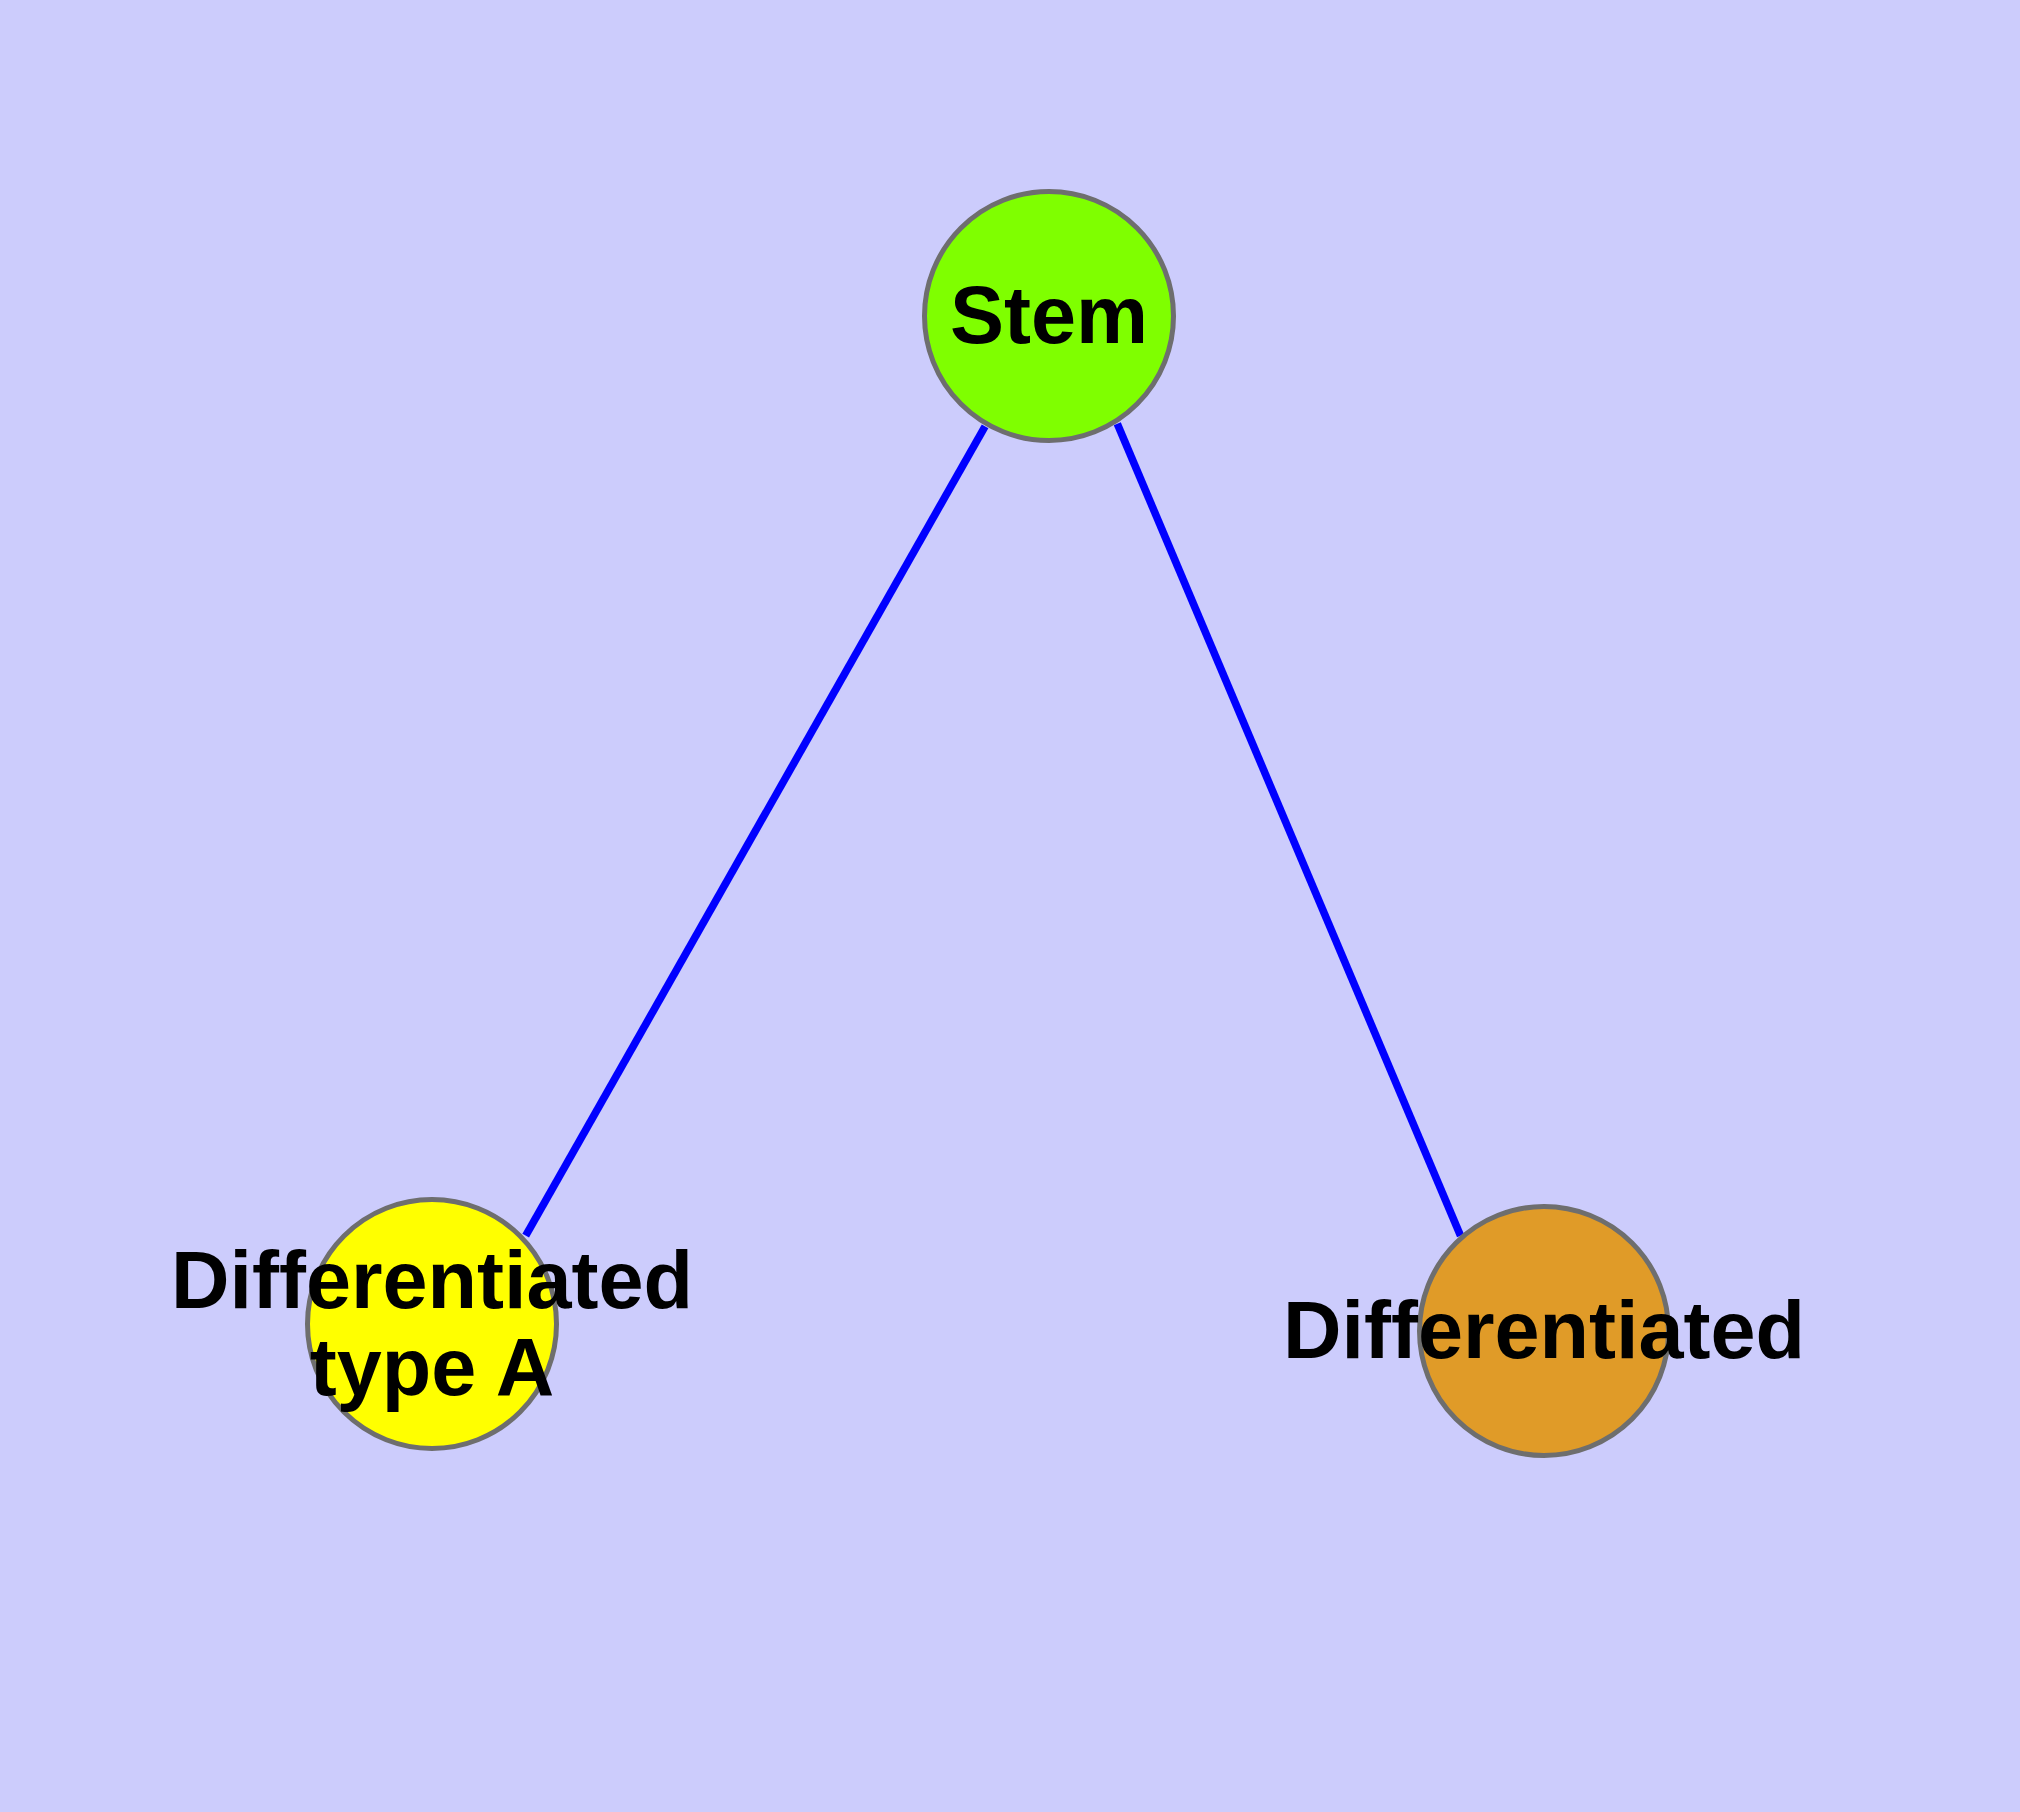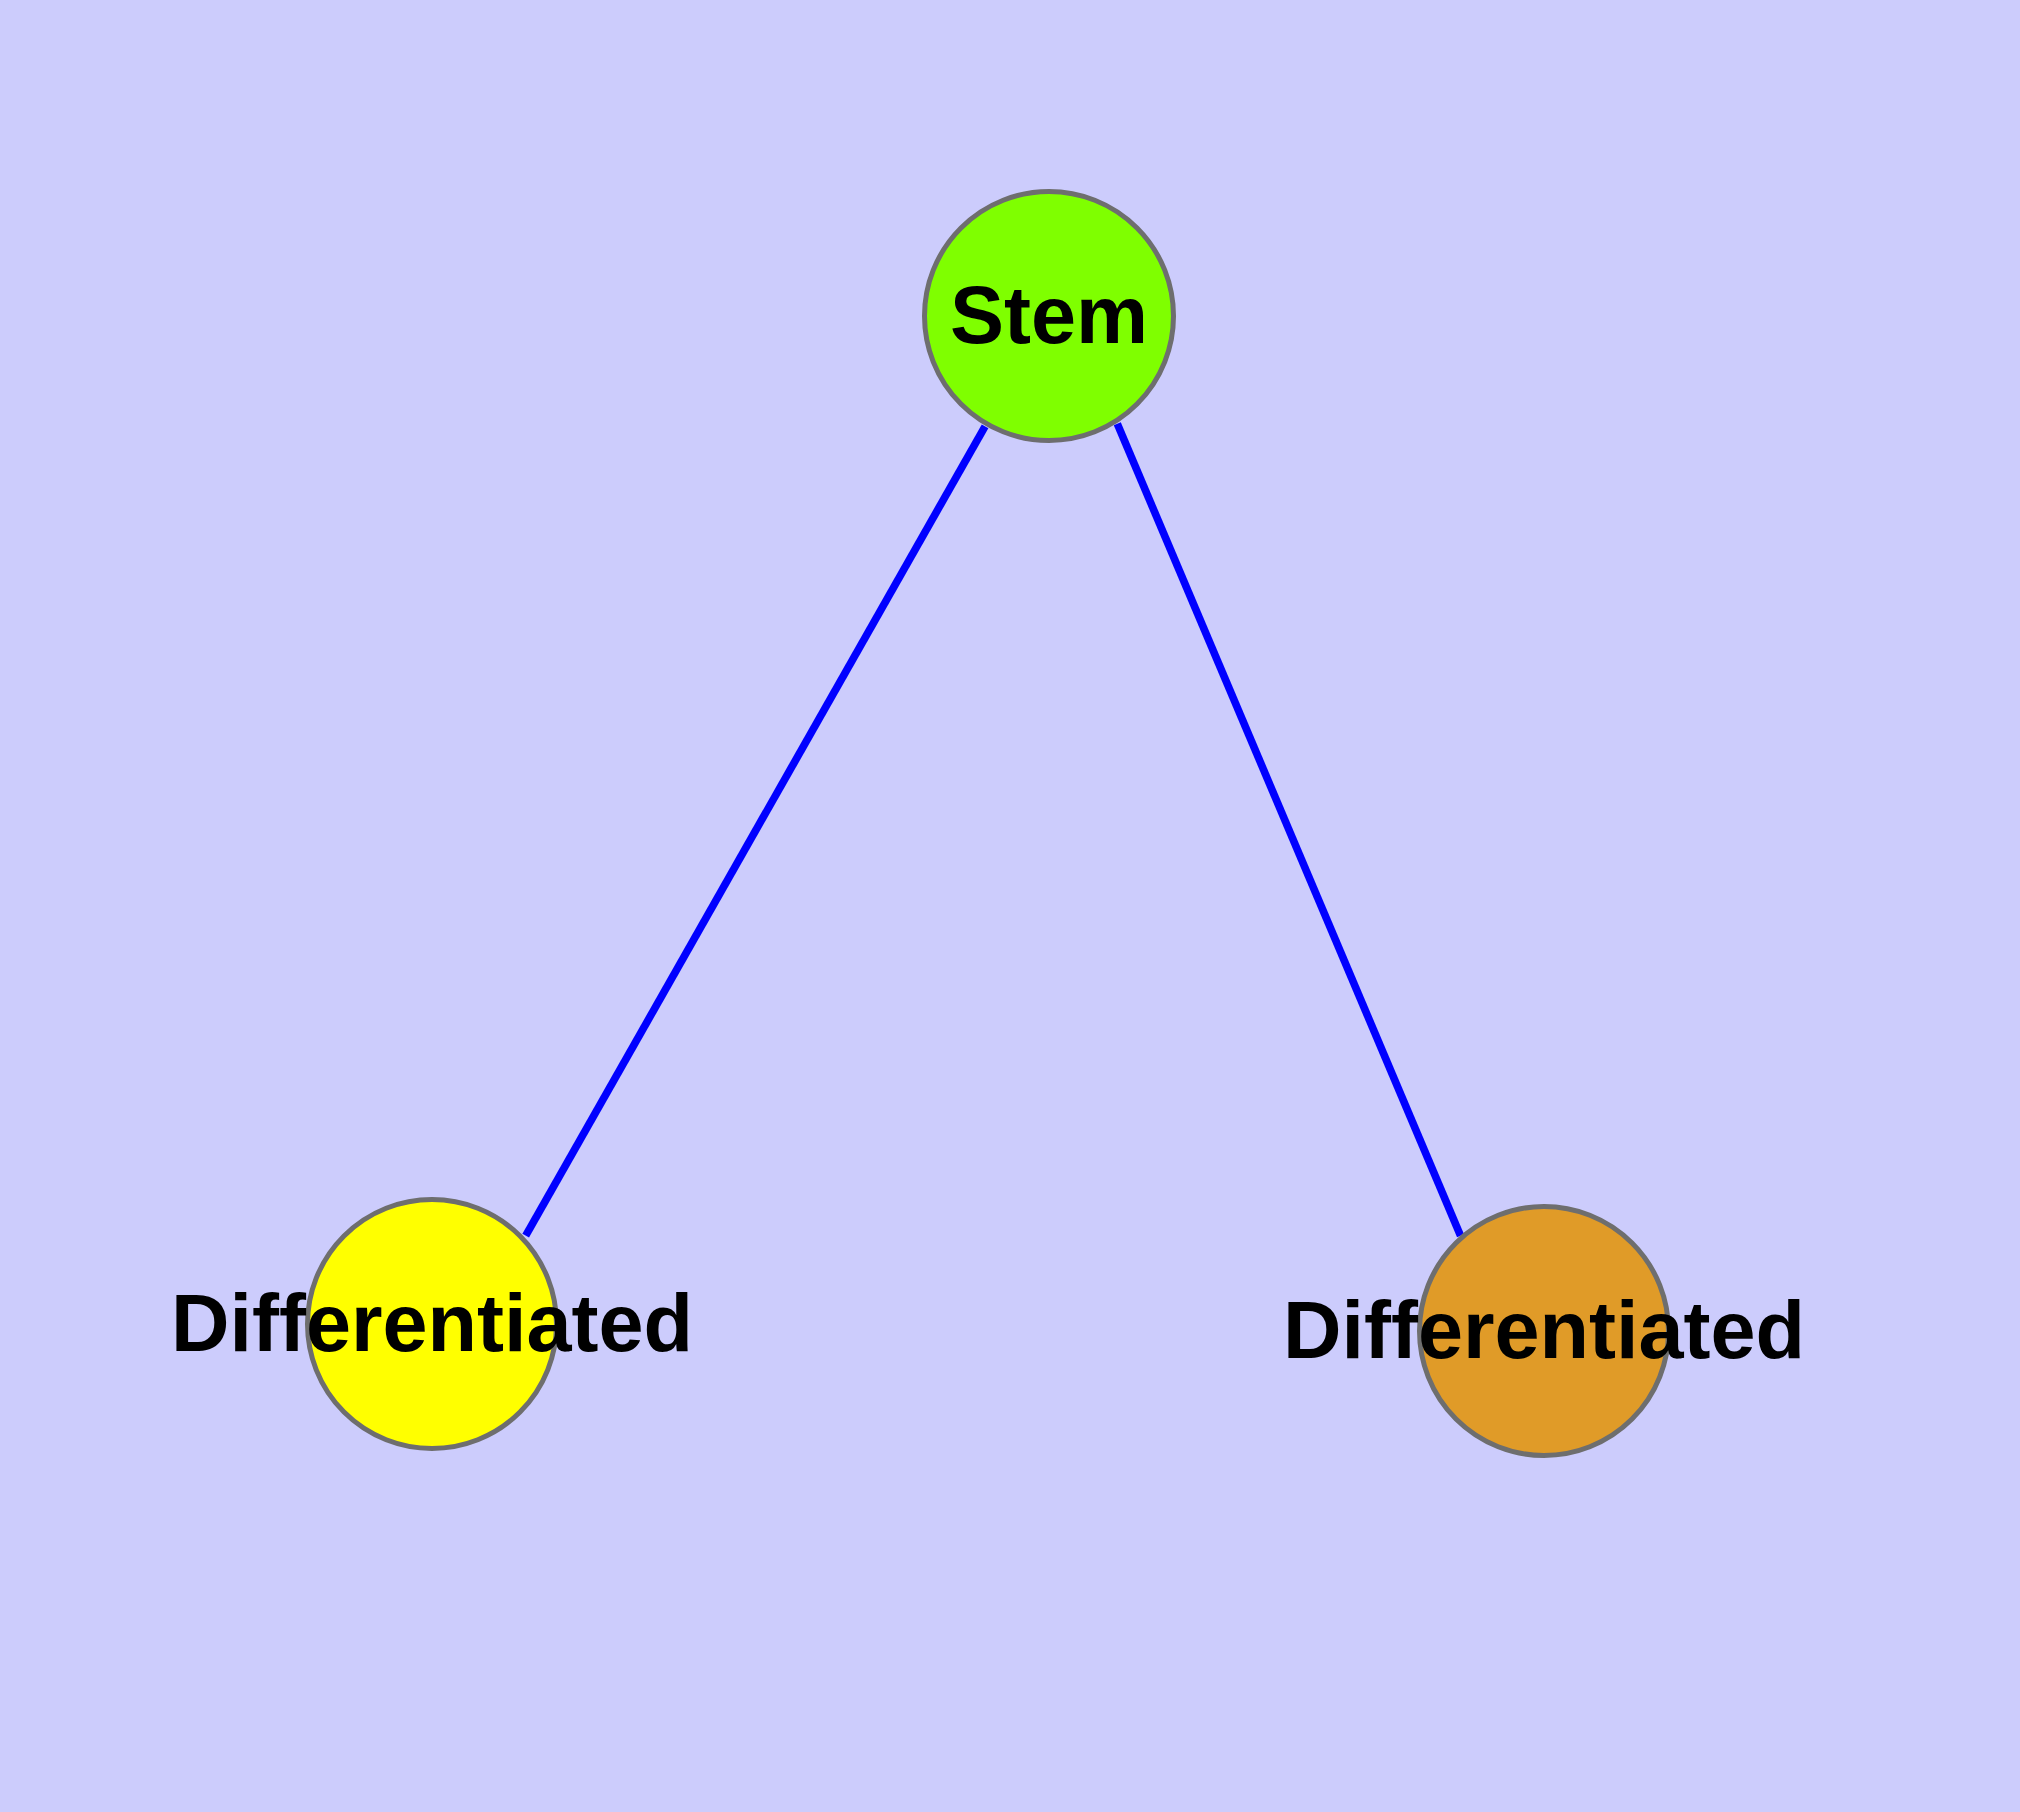--- a/index.html
+++ b/index.html
@@ -62,20 +62,21 @@
 
   <div class="node" style="width: 254px; height: 254px; left: 922px; top: 189px; background: rgb(127, 255, 0); border: 5.1px solid rgb(110, 110, 110);">
     <span class="node-label" style="font-size: 81px; color: rgb(0, 0, 0); font-weight: bold;">
         <span class="line">Stem</span>
       </span>
   </div>
 
   <div class="node" style="width: 254px; height: 254px; left: 305px; top: 1197px; background: rgb(255, 255, 0); border: 5.1px solid rgb(110, 110, 110);">
     <span class="node-label" style="font-size: 81px; color: rgb(0, 0, 0); font-weight: bold;">
         <span class="line">Differentiated</span>
+        <span class="line">type A</span>
       </span>
   </div>
 
   <div class="node" style="width: 254px; height: 254px; left: 1417px; top: 1204px; background: rgb(224, 155, 40); border: 5.1px solid rgb(110, 110, 110);">
     <span class="node-label" style="font-size: 81px; color: rgb(0, 0, 0); font-weight: bold;">
         <span class="line">Differentiated</span>
       </span>
   </div>
 
 </div>

